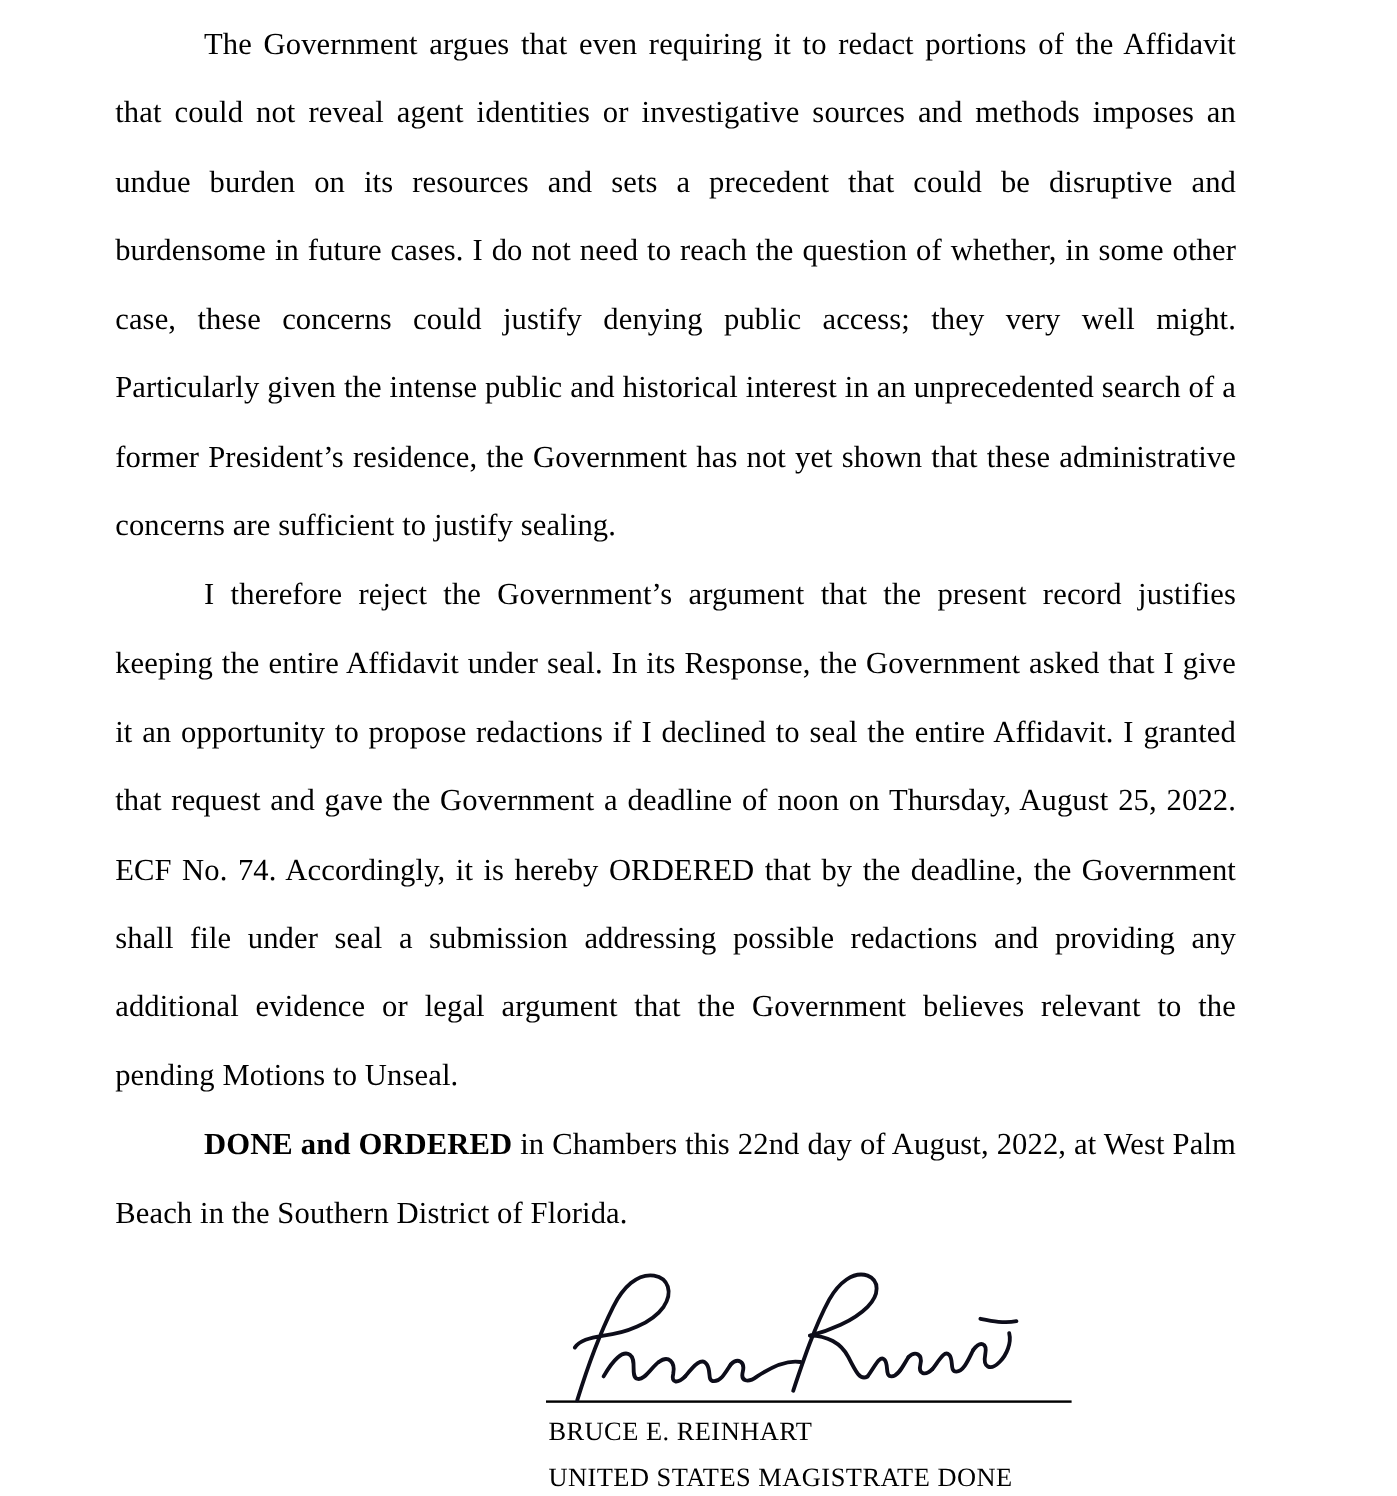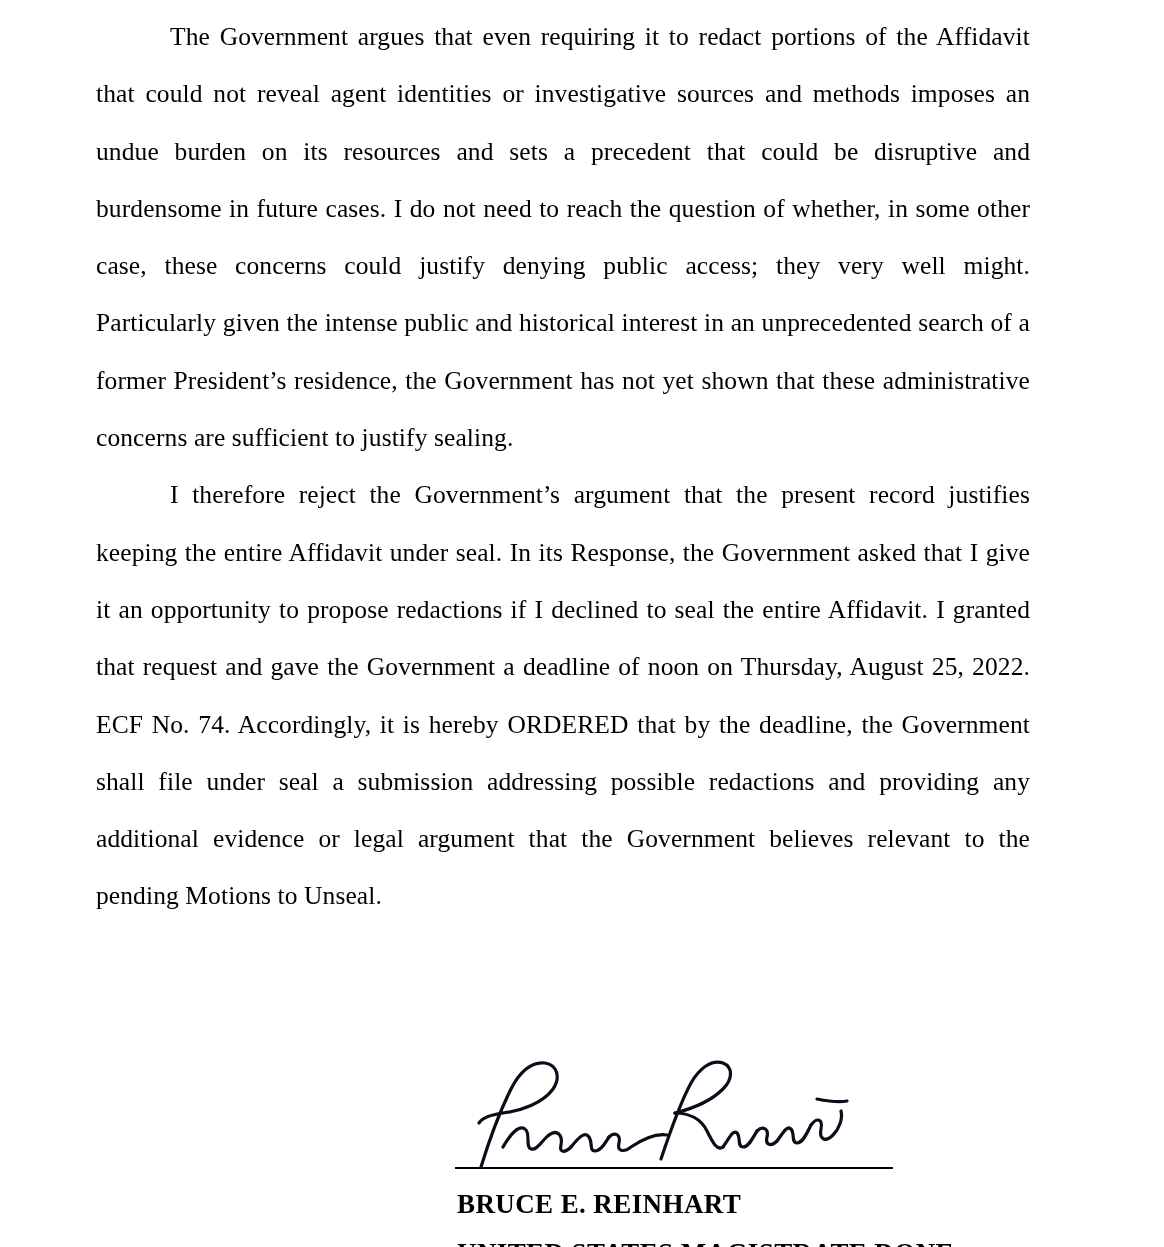--- a/index.html
+++ b/index.html
@@ -55,40 +55,40 @@
     position: absolute;
     left: 0;
     top: 0;
   }
   .sig-line {
     width: 438px;
     border-bottom: 2px solid #000;
     margin-top: -8px;
   }
   .sig-name {
-    font-size: 27px;
+    font-size: 22px;
     line-height: 28px;
     letter-spacing: 0.4px;
-    margin-top: 21px;
+    margin-top: 10px;
     padding-left: 2px;
     white-space: nowrap;
-    font-weight: bold;
   }
 </style>
 </head>
 <body>
 
 <div class="page">
 
   <div class="body-col">
 
     <p class="para">The Government argues that even requiring it to redact portions of the Affidavit that could not reveal agent identities or investigative sources and methods imposes an undue burden on its resources and sets a precedent that could be disruptive and burdensome in future cases. I do not need to reach the question of whether, in some other case, these concerns could justify denying public access; they very well might. Particularly given the intense public and historical interest in an unprecedented search of a former President’s residence, the Government has not yet shown that these administrative concerns are sufficient to justify sealing.</p>
 
     <p class="para">I therefore reject the Government’s argument that the present record justifies keeping the entire Affidavit under seal. In its Response, the Government asked that I give it an opportunity to propose redactions if I declined to seal the entire Affidavit. I granted that request and gave the Government a deadline of noon on Thursday, August 25, 2022. ECF No. 74. Accordingly, it is hereby ORDERED that by the deadline, the Government shall file under seal a submission addressing possible redactions and providing any additional evidence or legal argument that the Government believes relevant to the pending Motions to Unseal.</p>
 
+    <p class="para"><span class="bold">DONE and ORDERED</span><span> in Chambers this 22nd day of August, 2022, at West Palm Beach in the Southern District of Florida.</span></p>
 
   </div>
 
   <div class="signature-block">
 
     <div class="sig-glyph" title="Bruce Reinhart">
       <svg width="400" height="120" viewBox="0 0 400 120" fill="none" xmlns="http://www.w3.org/2000/svg">
         <g stroke="#0d0d1a" stroke-width="3.2" stroke-linecap="round" stroke-linejoin="round" fill="none">
           <path d="M16 112 C 24 86, 34 58, 46 34 C 54 18, 66 6, 80 8 C 92 10, 96 22, 88 34 C 78 48, 56 56, 38 58 C 26 60, 18 62, 14 68"></path>
           <path d="M38 92 C 46 78, 54 70, 60 74 C 66 78, 60 92, 66 94 C 72 96, 78 84, 84 80"></path>

